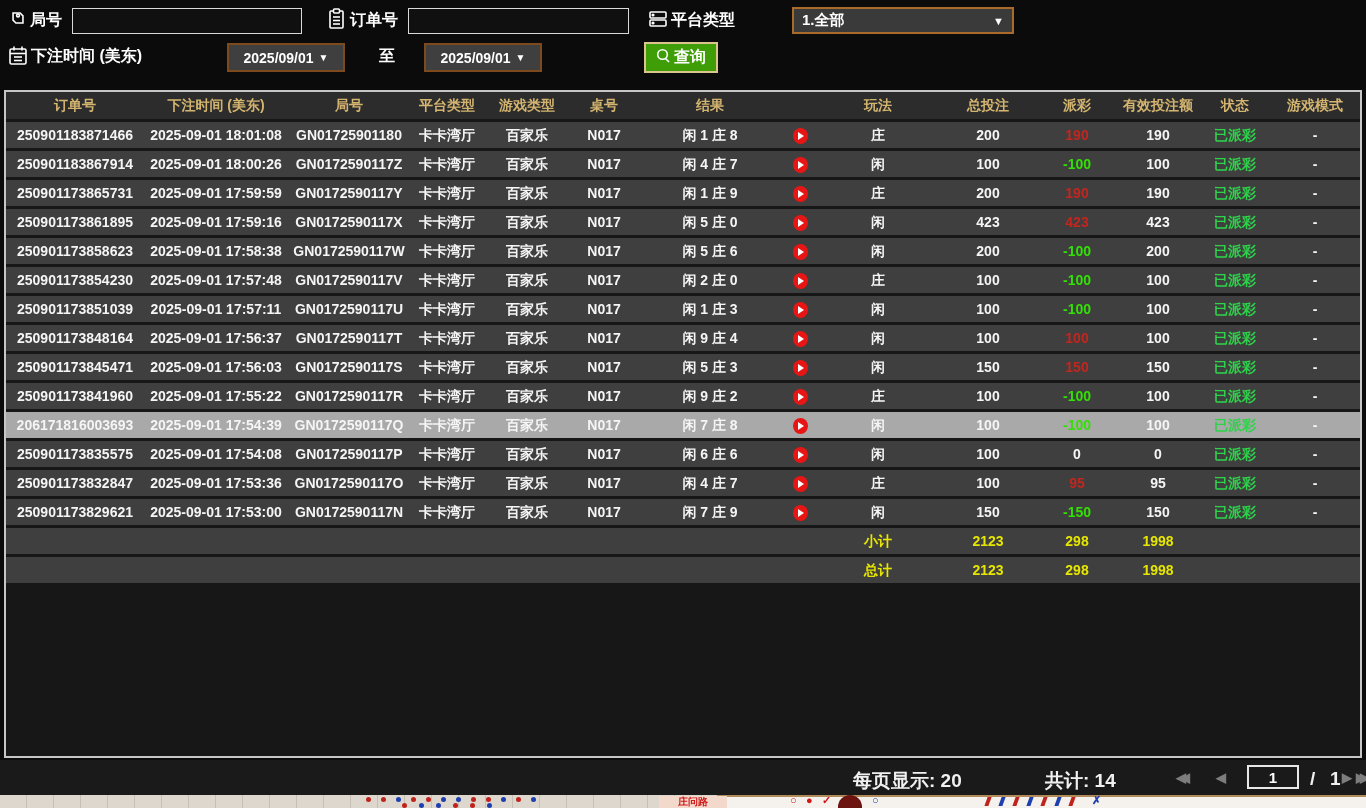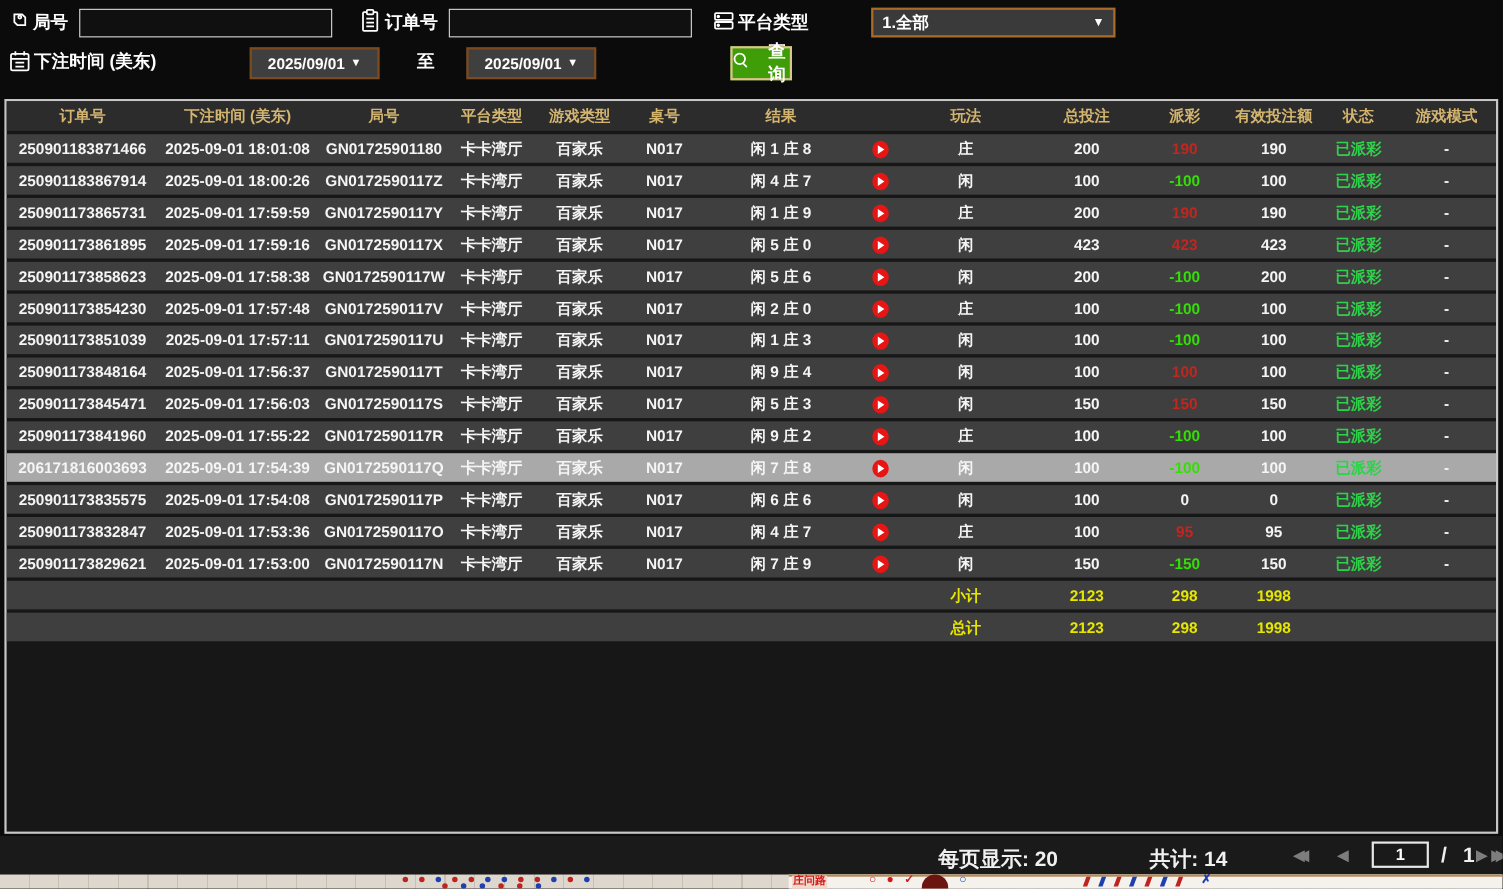--- a/index.html
+++ b/index.html
@@ -25,24 +25,24 @@
   }
   .select-box .sel-text { flex:1; padding-left:8px; }
   .select-box .chev { padding-right:8px; font-size:11px; }
   .date-box {
     position:absolute; background:#3f3f3f; border:2px solid var(--date_border);
     color:#fff; font-size:14px; font-weight:700; display:flex; align-items:center;
     justify-content:center; gap:5px; cursor:pointer;
   }
   .date-box .chev { font-size:10px; }
   .search-btn {
-    position:absolute; left:644px; top:42px; width:56px; height:31px;
+    position:absolute; left:644px; top:42px; width:74px; height:31px;
     background:var(--button_green); border:2px solid var(--button_border);
     color:#fff; font-size:16px; font-weight:700; display:flex; align-items:center;
-    justify-content:center; gap:14px; cursor:pointer; font-family:"Liberation Sans",sans-serif;margin-left:20px;
+    justify-content:center; gap:3px; cursor:pointer; font-family:"Liberation Sans",sans-serif;
   }
   
   .panel {
     position:absolute; left:4px; top:90px; width:1358px; height:668px;
     background:#171717; border:2px solid #c6c6c6; overflow:hidden;
   }
   .tr, .th-row { display:flex; height:26px; line-height:26px; margin-bottom:3px;
     background:#3f3f3f; font-size:14px; text-align:center; }
   .th-row { height:27px; line-height:27px; background:#2c2c2c; color:var(--header_gold); }
   .tr.highlighted { background:var(--highlight_row); }
@@ -82,21 +82,21 @@
   }
   .strip-right {
     position:absolute; left:717px; top:0; width:649px; height:13px;
     background:#f5f2ed; border-top:2px solid #b08a58;
   }
   .dot { position:absolute; width:5px; height:5px; border-radius:50%; }
   .dot.r { background:#c0221d; } .dot.b { background:#1d3fb0; }
   .slash { position:absolute; width:4px; height:9px; transform:skewX(-20deg); }
   .slash.r { background:#c0221d; } .slash.b { background:#1d3fb0; }
   .chip {
-    position:absolute; left:720px; top:1px; width:32px; height:12px; background:#f3d8cc;
+    position:absolute; left:659px; top:1px; width:68px; height:12px; background:#f3d8cc;
     color:#d01818; font-size:10px; line-height:12px; text-align:center; font-weight:700;
   }
   .mark { position:absolute; top:-1px; font-size:11px; line-height:13px; }
   .maroon-blob { position:absolute; left:838px; top:0; width:24px; height:13px;
     background:#6b1410; border-radius:12px 12px 0 0; }
   svg.ic { stroke:#fff; fill:none; stroke-width:1.6; }
 </style>
 </head>
 <body>
 

